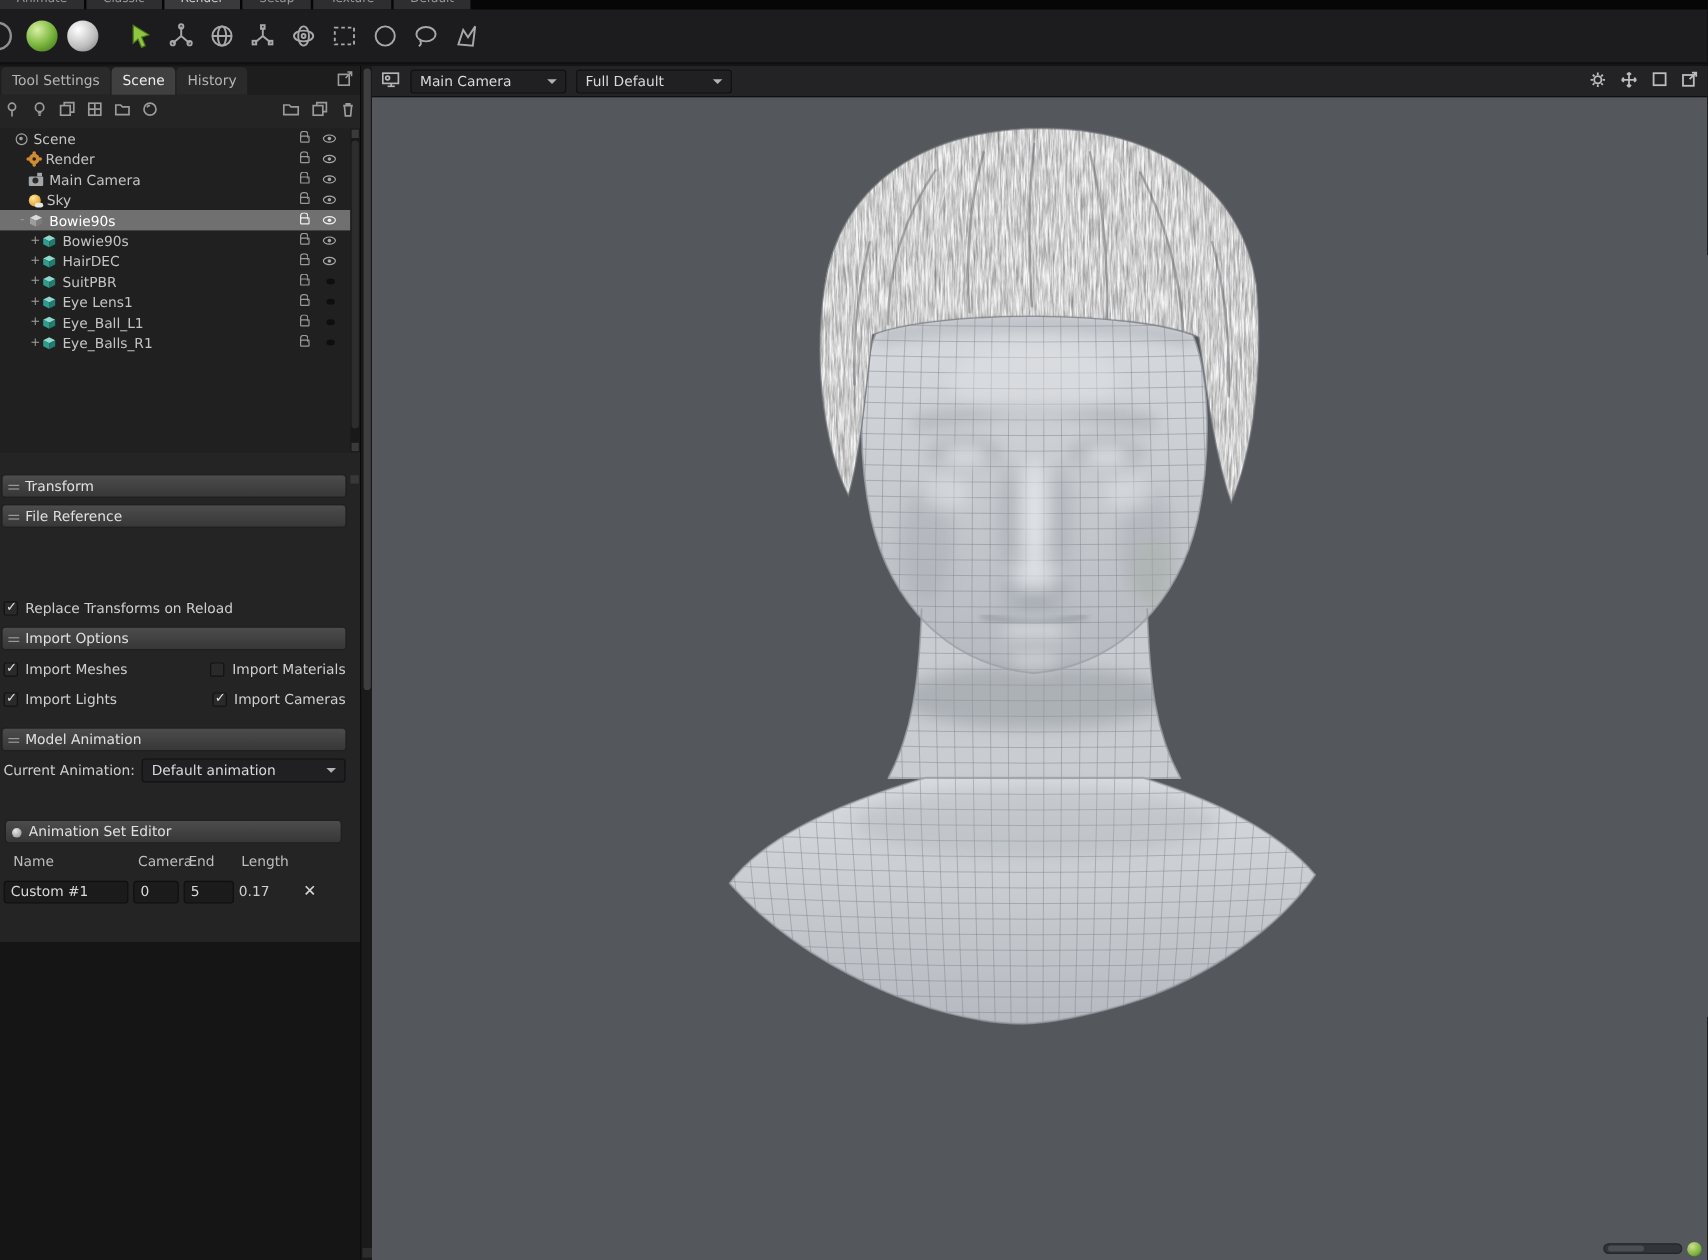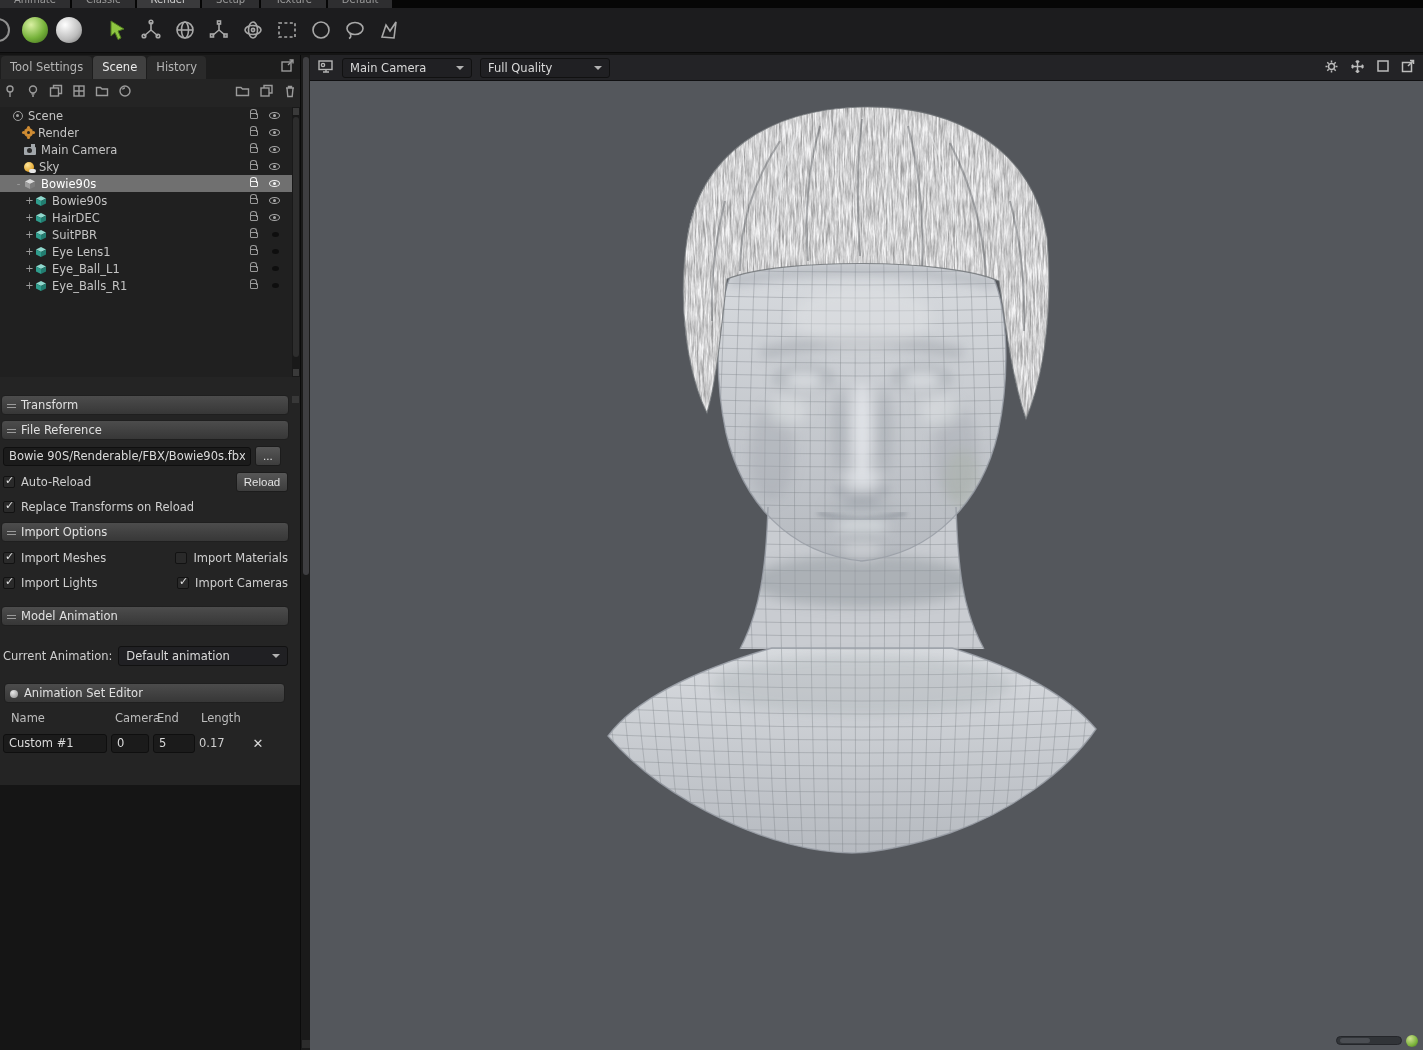--- a/index.html
+++ b/index.html
@@ -357,29 +357,20 @@
     <div class="bar" style="top:340px">
       <span class="grip"></span>
       <span>Transform</span>
     </div>
     <div class="sq-det" style="top:341px"></div>
 
     <div class="bar" style="top:365px">
       <span class="grip"></span>
       <span>File Reference</span>
     </div>
-    <div class="frow" style="top:390px">
-      <input class="inp" style="width: 248px;" value="Bowie 90S/Renderable/FBX/Bowie90s.fbx">
-      <button class="btn" style="margin-left:4px;padding:0 7px">...</button>
-    </div>
-    <div class="frow" style="top:416px">
-      <span class="chk on"></span>
-      <span>Auto-Reload</span>
-      <button class="btn" style="margin-left:auto;width:52px;justify-content:center">Reload</button>
-    </div>
     <div class="frow" style="top:441px">
       <span class="chk on"></span>
       <span>Replace Transforms on Reload</span>
     </div>
 
     <div class="bar" style="top:467px">
       <span class="grip"></span>
       <span>Import Options</span>
     </div>
     <div class="frow" style="top:517px">
@@ -392,21 +383,21 @@
       <span class="chk on"></span>
       <span>Import Meshes</span>
       <span class="chk" style="margin-left:auto"></span>
       <span>Import Materials</span>
     </div>
 
     <div class="bar" style="top:551px">
       <span class="grip"></span>
       <span>Model Animation</span>
     </div>
-    <div class="frow" style="top:590px">
+    <div class="frow" style="top:576px">
       <span>Current Animation:</span>
       <div class="dd" style="margin-left:6px;flex:1">
         <span>Default animation</span>
         <span class="caret"></span>
       </div>
     </div>
 
     <div class="bar" style="top:628px;left:4px;width:281px">
       <span class="knob"></span>
       <span>Animation Set Editor</span>
@@ -438,21 +429,21 @@
             <rect x="1" y="2" width="13" height="8.5"></rect>
             <path d="M5 13 H11 M8 10.5 V13"></path>
             <circle cx="5" cy="6" r="1.6"></circle>
           </svg>
       </span>
       <div class="dd">
         <span>Main Camera</span>
         <span class="caret"></span>
       </div>
       <div class="dd">
-        <span>Full Quality</span>
+        <span>Full Default</span>
         <span class="caret"></span>
       </div>
       <div class="vpright">
         <span>
           <svg width="15" height="15" viewBox="0 0 15 15">
               <circle cx="7.5" cy="7.5" r="3"></circle>
               <path d="M7.5 1.5 V3.5 M7.5 11.5 V13.5 M1.5 7.5 H3.5 M11.5 7.5 H13.5 M3.3 3.3 L4.7 4.7 M10.3 10.3 L11.7 11.7 M11.7 3.3 L10.3 4.7 M4.7 10.3 L3.3 11.7"></path>
             </svg>
         </span>
         <span>

